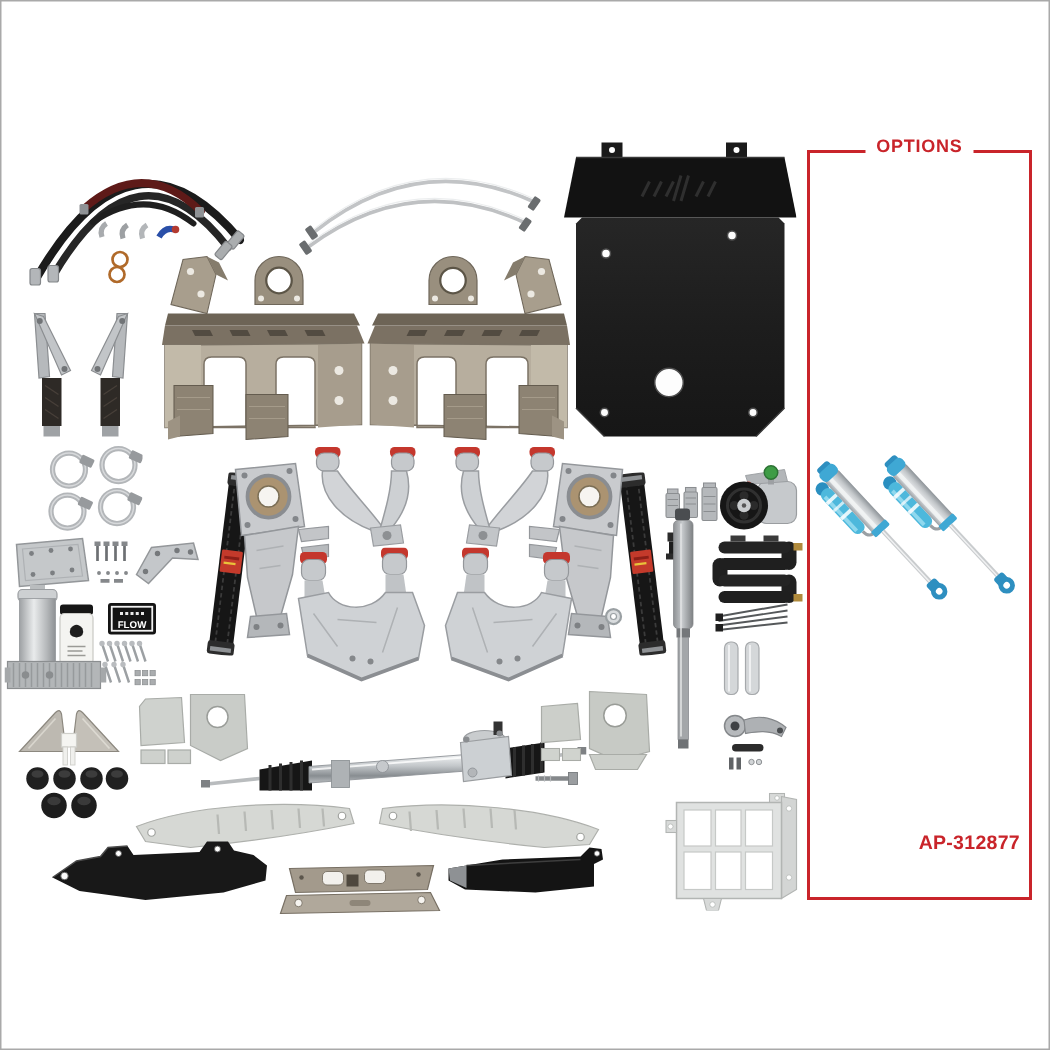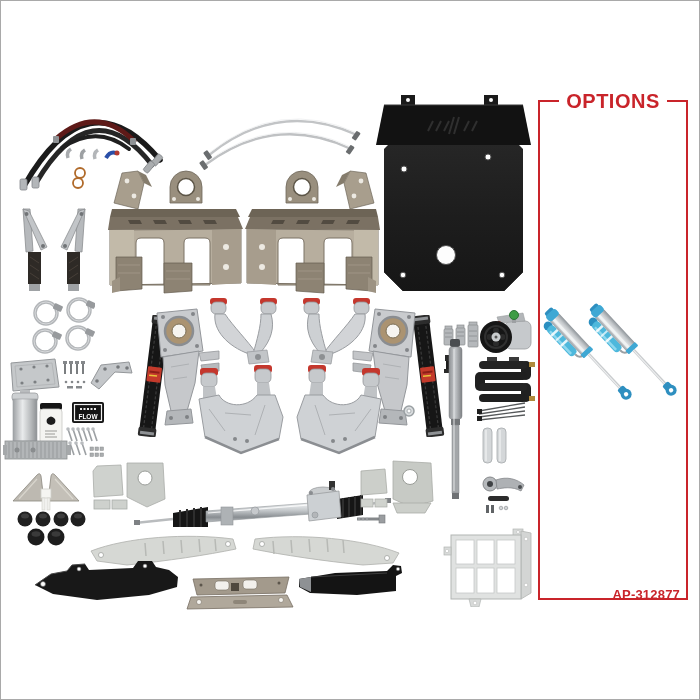--- a/index.html
+++ b/index.html
@@ -3,23 +3,23 @@
 <meta charset="utf-8">
 <style>
   * { margin:0; padding:0; box-sizing:border-box; }
   html,body { background:#e9e9e9; font-family:"Liberation Sans", sans-serif; }
   .canvas { position:relative; width:700px; height:700px; background:#ffffff;
             border:1px solid #a9a9a9; overflow:hidden; margin:0 auto; }
   .part { position:absolute; }
   .options-box { position:absolute; left:537px; top:99px; width:150px; height:500px;
                  border:2px solid #c9242a; }
   .options-label { position:absolute; left:537px; top:89px; width:150px; text-align:center;
-                   font-size:20px; font-weight:bold; letter-spacing:0.5px; color:#c9242a; }
+                   font-size:12px; font-weight:bold; letter-spacing:0.5px; color:#c9242a; }
   .options-label span { background:#ffffff; padding:0 7px; display:inline-block; }
-  .part-number { position:absolute; right:19px; top:586px; font-size:13px; font-weight:bold;
+  .part-number { position:absolute; right:19px; top:553px; font-size:13px; font-weight:bold;
                  letter-spacing:0.2px; color:#c9242a; }
 </style>
 </head>
 <body>
 
 <div class="canvas">
 
   <svg class="part" style="left:15px;top:85px" width="165" height="105" viewBox="0 0 165 105">
     <path d="M8,100 Q72,-12 144,74" stroke="#1b1b1b" stroke-width="5.5" fill="none" stroke-linecap="round"></path>
     <path d="M20,97 Q76,2 136,79" stroke="#262626" stroke-width="5" fill="none" stroke-linecap="round"></path>

